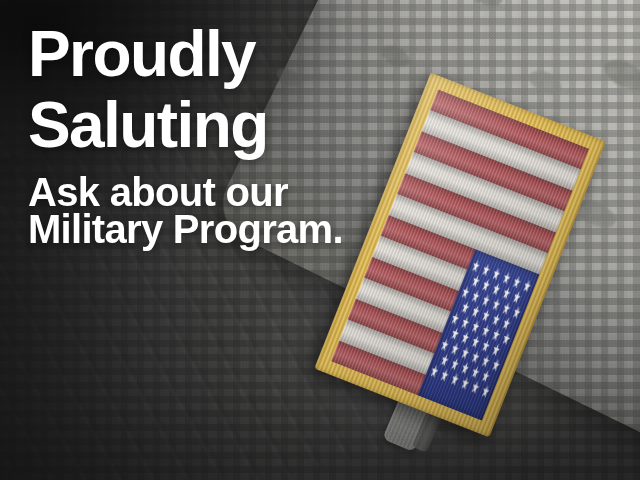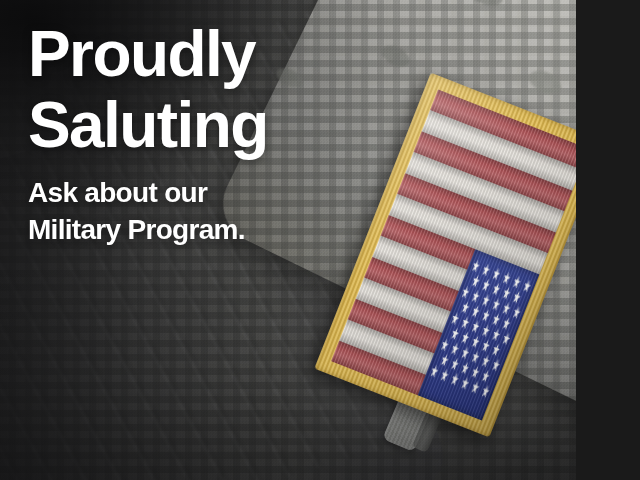--- a/index.html
+++ b/index.html
@@ -7,21 +7,21 @@
     margin: 0;
     padding: 0;
     background: #1a1a1a;
   }
   body {
     font-family: "Liberation Sans", sans-serif;
   }
 
   #banner {
     position: relative;
-    width: 576px;
+    width: 640px;
     height: 480px;
     overflow: hidden;
     background: #be185d;
     user-select: none;
   }
 
   
   .photo {
     position: absolute;
     inset: 0;
@@ -310,21 +310,21 @@
     color: #ffffff;
     text-shadow: 0 2px 10px rgba(0,0,0,0.42);
   }
   .headline .hl-line { display: block; white-space: nowrap; }
 
   .subhead {
     margin: 0;
     padding-top: 13px;
     font-family: "Liberation Sans", sans-serif;
     font-weight: bold;
-    font-size: 28px;
+    font-size: 40px;
     line-height: 37px;
     letter-spacing: -0.7px;
     color: #ffffff;
     text-shadow: 0 2px 9px rgba(0,0,0,0.45);
   }
   .subhead .sh-line { display: block; white-space: nowrap; }
 </style>
 </head>
 <body>
 

